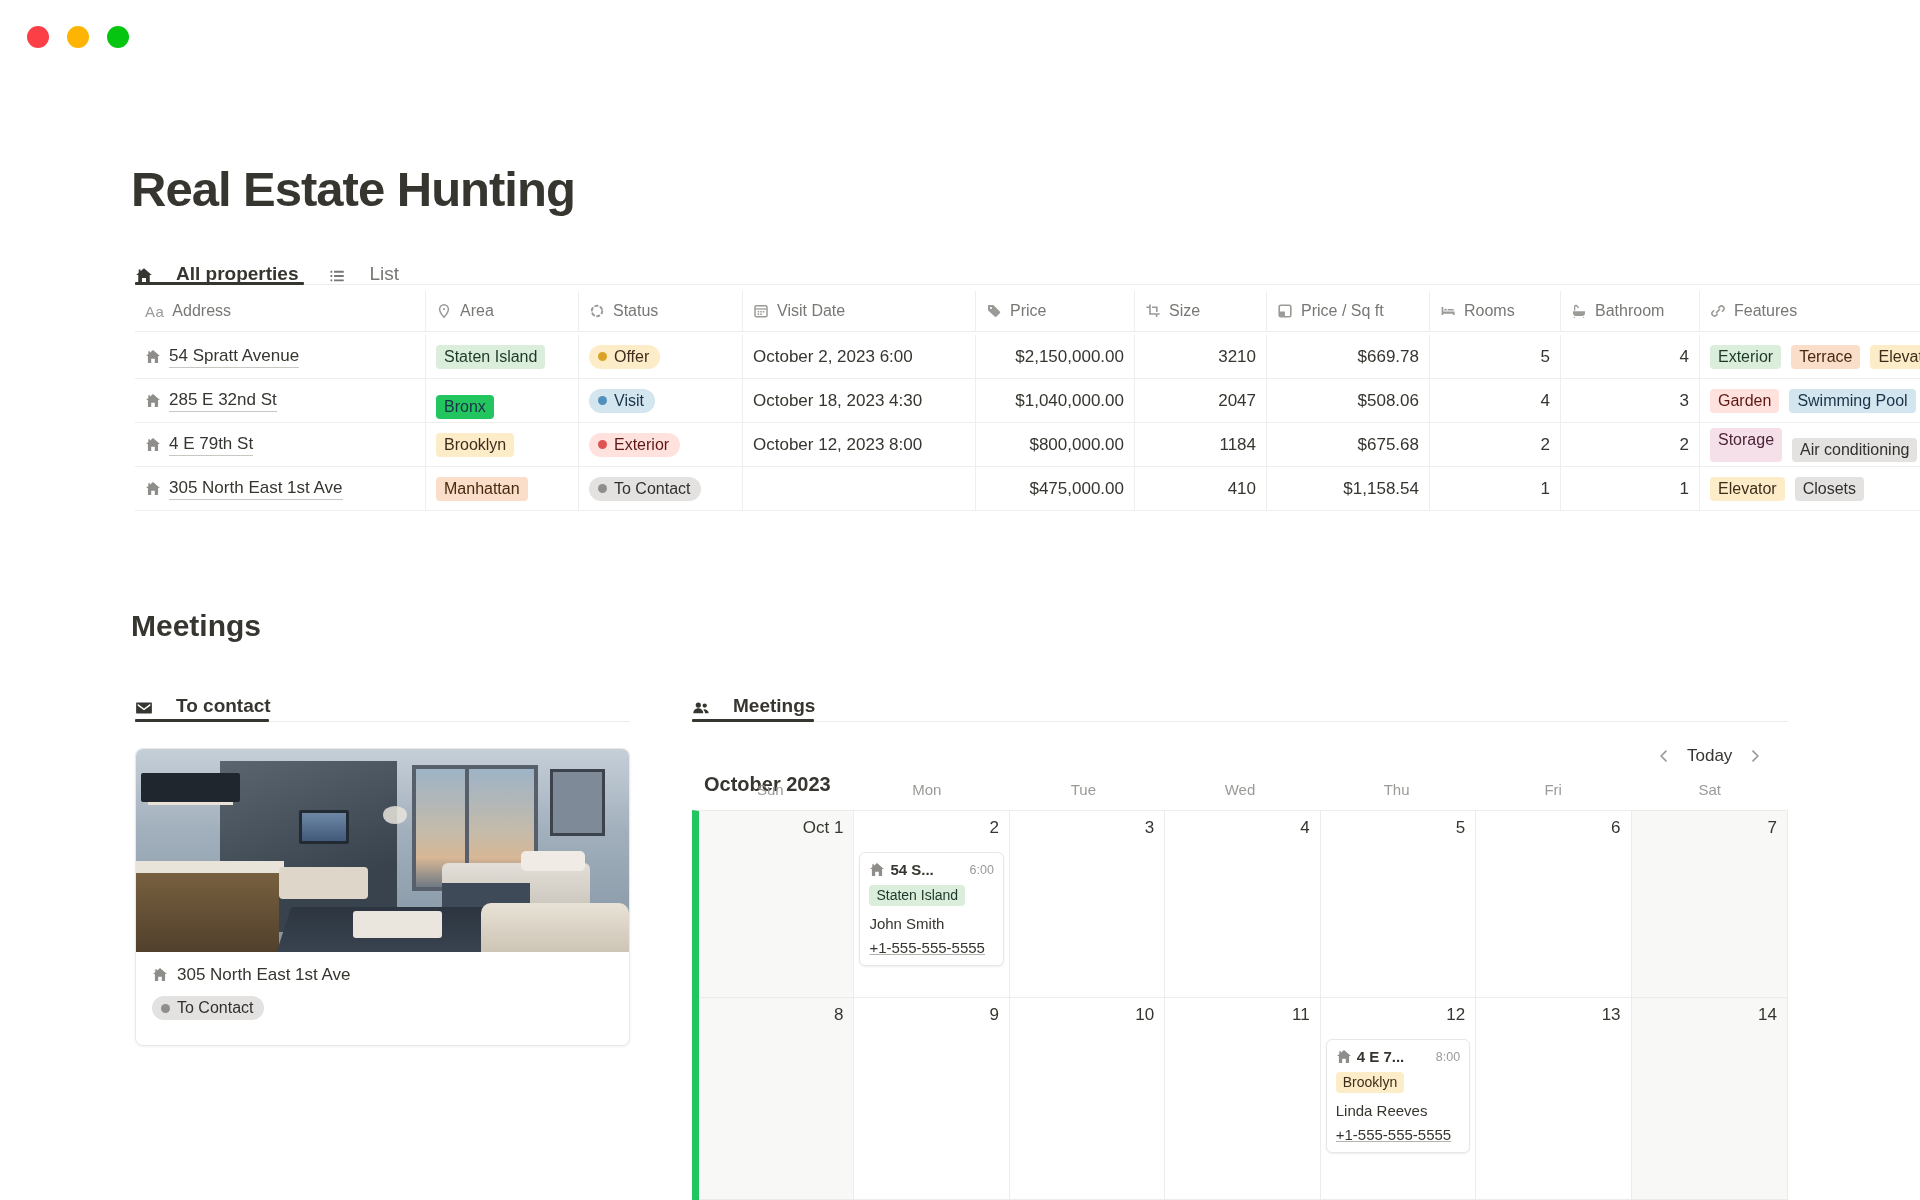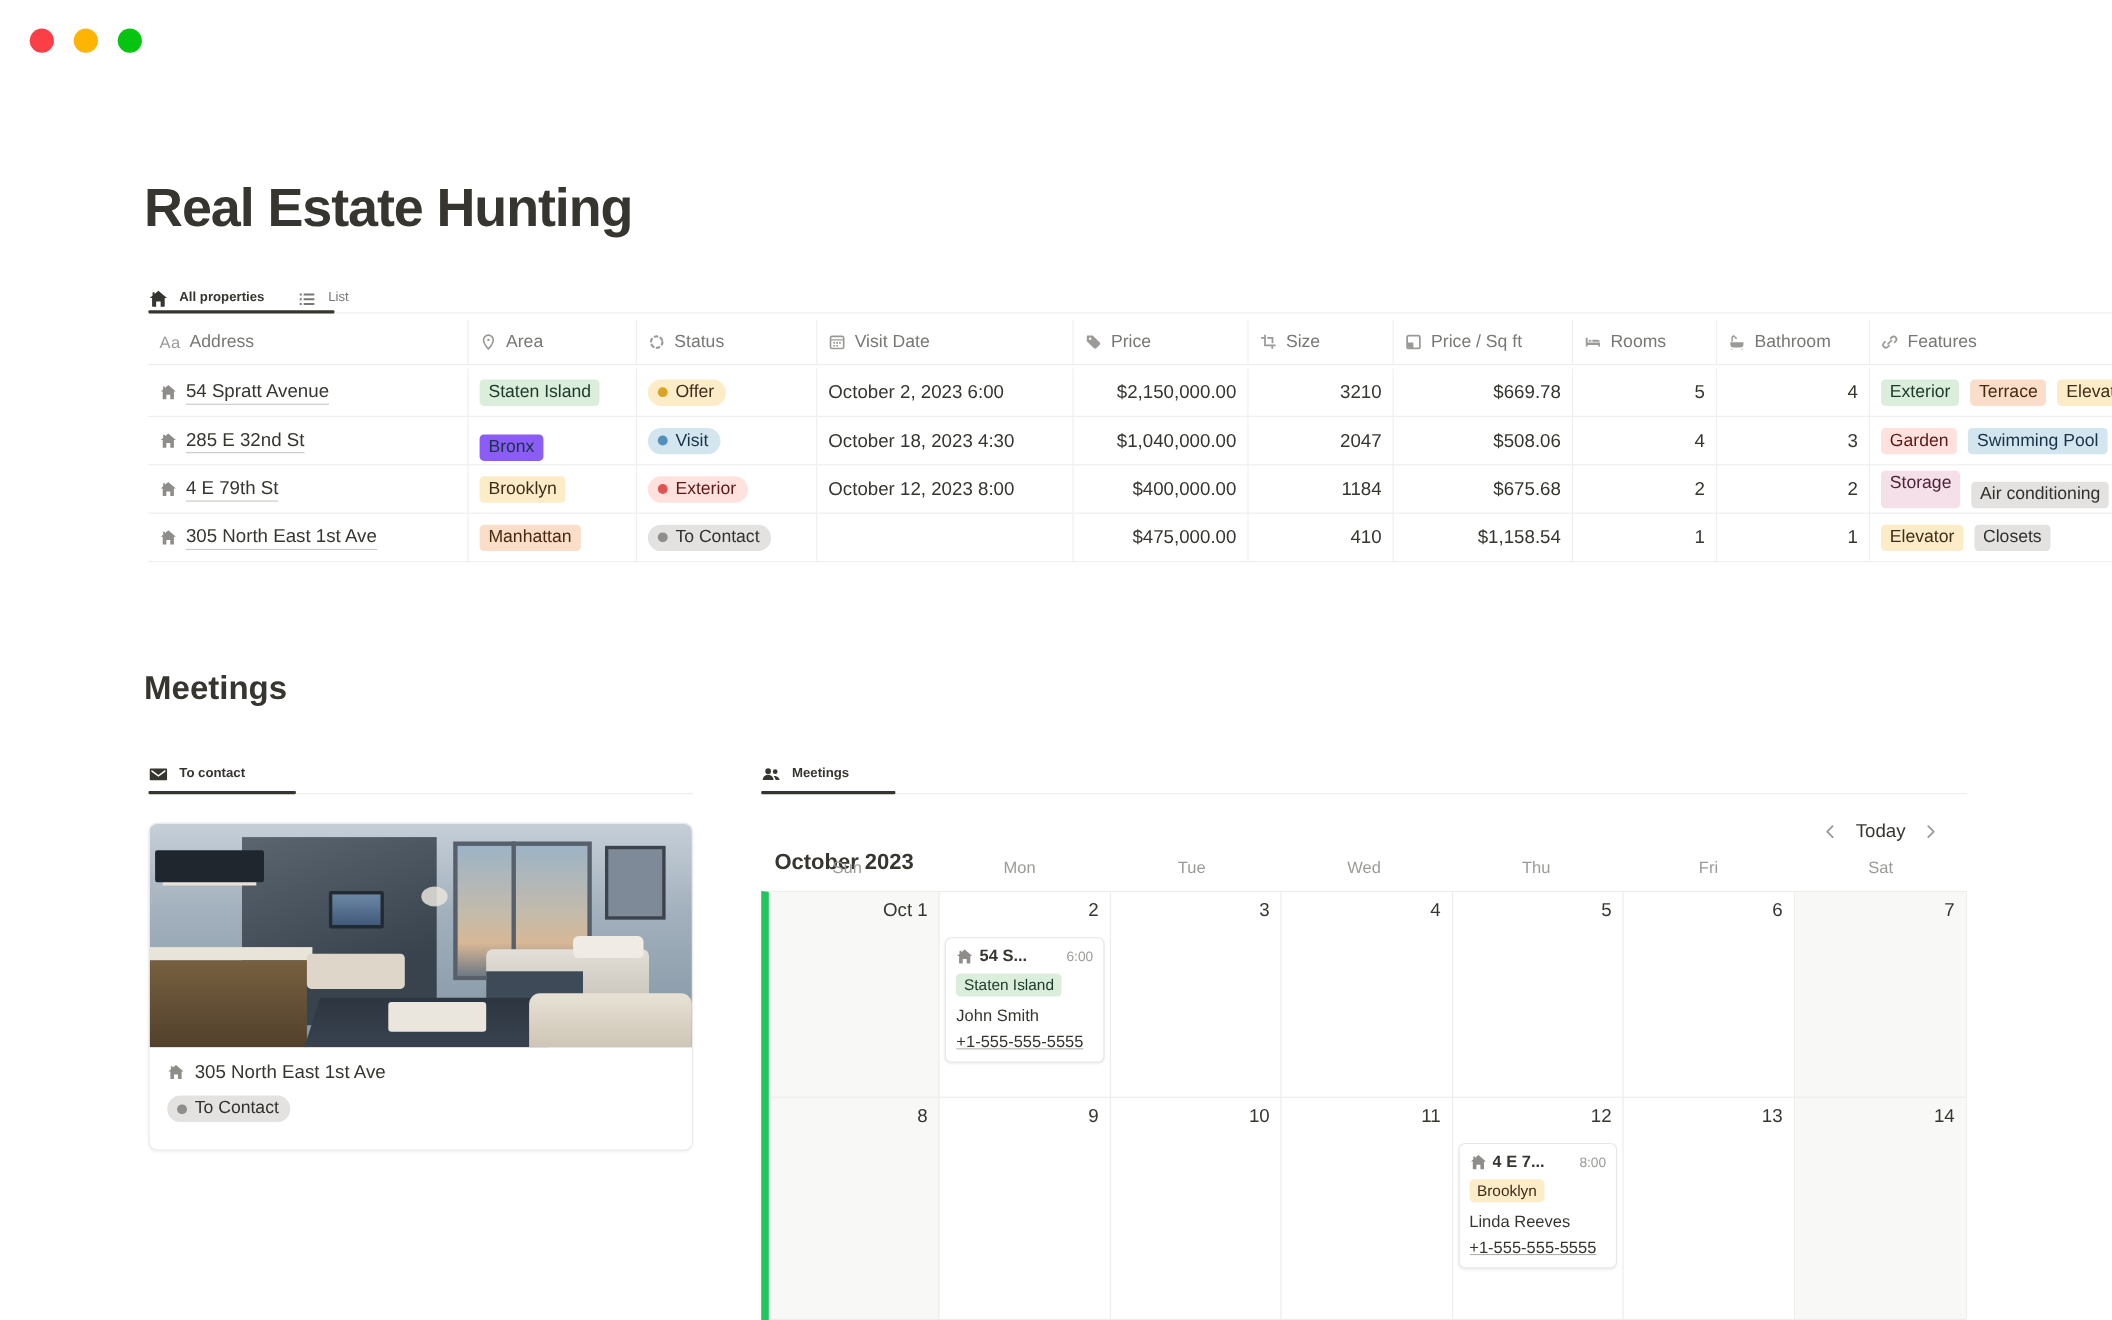--- a/index.html
+++ b/index.html
@@ -5,21 +5,21 @@
   html,body{margin:0;padding:0;background:#fff;}
   #app{position:relative;width:1920px;height:1200px;overflow:hidden;background:#fff;
        font-family:"Liberation Sans",sans-serif;color:#37352f;}
   .abs{position:absolute;margin-top:11px;}
   
   .tl{position:absolute;top:26px;width:22px;height:22px;border-radius:50%;}
   
   #page-title{left:131px;top:150px;font-size:49px;font-weight:700;letter-spacing:-1px;}
   
   .tabbar{display:flex;align-items:center;gap:30px;}
-  .tab{display:flex;align-items:flex-start;gap:10px;font-size:12px;font-weight:600;cursor:pointer;}
+  .tab{display:flex;align-items:flex-end;gap:23px;font-size:19px;font-weight:600;cursor:pointer;}
   .tab .icn{width:18px;height:18px;}
   .tab.inactive{color:#787774;font-weight:500;}
   .underline-light{position:absolute;height:1px;background:#ededec;}
   .underline-dark{position:absolute;height:3px;background:#37352f;border-radius:1px;}
   .icn{display:inline-flex;width:16px;height:16px;}
   .icn svg{width:100%;height:100%;}
   
   #prop-table{position:absolute;left:135px;top:291px;display:grid;
     grid-template-columns:291px 153px 164px 233px 159px 132px 163px 131px 139px 330px;
     grid-auto-rows:44px;}
@@ -241,21 +241,21 @@
       </div>
       <div class="td">
         <span class="icn home-g">
           <svg viewBox="0 0 16 16">
             <path fill="currentColor" d="M8 1.1 14.9 7h-1.8v6.5c0 .3-.2.5-.5.5H9.8v-4.2H6.2V14H3.4a.5.5 0 0 1-.5-.5V7H1.1l2.2-1.9V2.3h1.6v1.4z"></path>
           </svg>
         </span>
         <span class="addr-text">285 E 32nd St</span>
       </div>
       <div class="td">
-        <span class="tag" style="background: #8b5cf6; color: rgb(24, 51, 71); margin-top: 12px;">Bronx</span>
+        <span class="tag" style="background: #22c55e; color: rgb(24, 51, 71); margin-top: 12px;">Bronx</span>
       </div>
       <div class="td">
         <span class="pill" style="background: rgb(211, 229, 239); color: rgb(24, 51, 71);">
           <span class="dot" style="background: rgb(82, 143, 187);"></span>
           <span>Visit</span>
         </span>
       </div>
       <div class="td">October 18, 2023 4:30</div>
       <div class="td num">$1,040,000.00</div>
       <div class="td num">2047</div>
@@ -279,21 +279,21 @@
       <div class="td">
         <span class="tag" style="background: rgb(253, 236, 200); color: rgb(64, 44, 27);">Brooklyn</span>
       </div>
       <div class="td">
         <span class="pill" style="background: rgb(255, 226, 221); color: rgb(93, 23, 21);">
           <span class="dot" style="background: rgb(223, 84, 82);"></span>
           <span>Exterior</span>
         </span>
       </div>
       <div class="td">October 12, 2023 8:00</div>
-      <div class="td num">$400,000.00</div>
+      <div class="td num">$800,000.00</div>
       <div class="td num">1184</div>
       <div class="td num">$675.68</div>
       <div class="td num">2</div>
       <div class="td num">2</div>
       <div class="td">
         <div class="feat-row">
           <span class="tag" style="background: rgb(245, 224, 233); color: rgb(76, 35, 55);">Storage</span>
           <span class="tag" style="background: rgb(227, 226, 224); color: rgb(50, 48, 44); margin-top: 10px;">Air conditioning</span>
         </div>
       </div>

